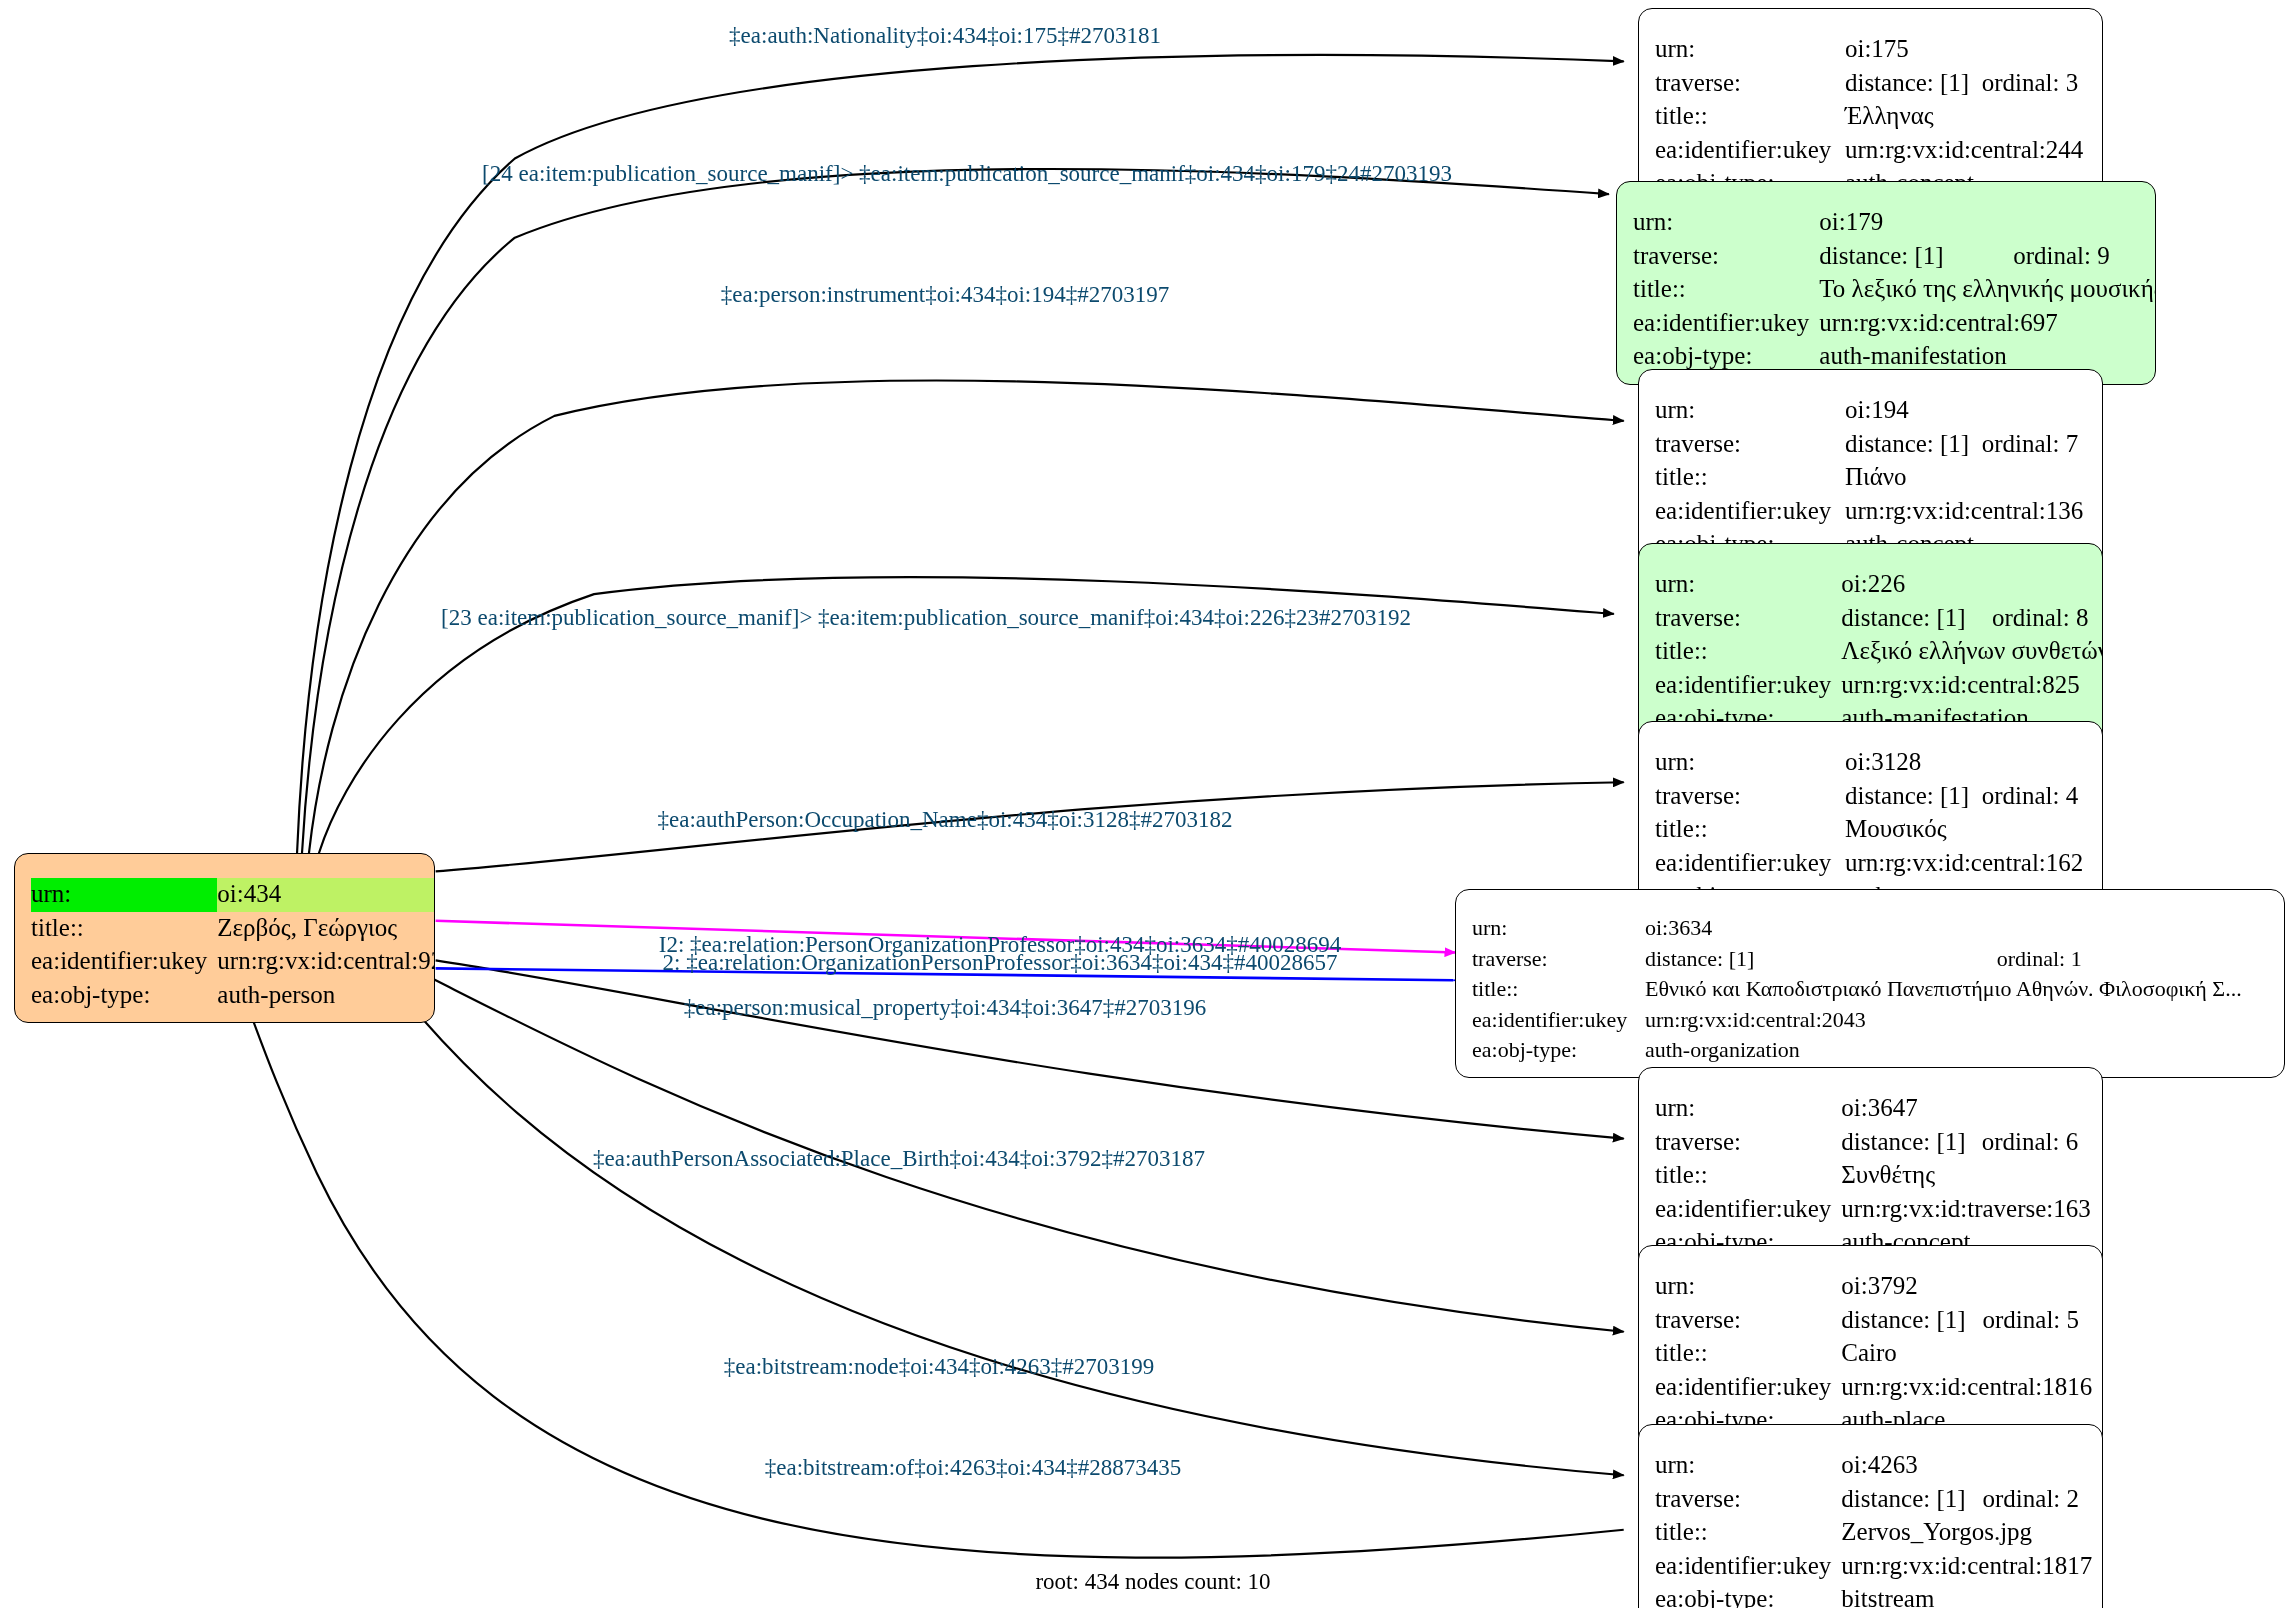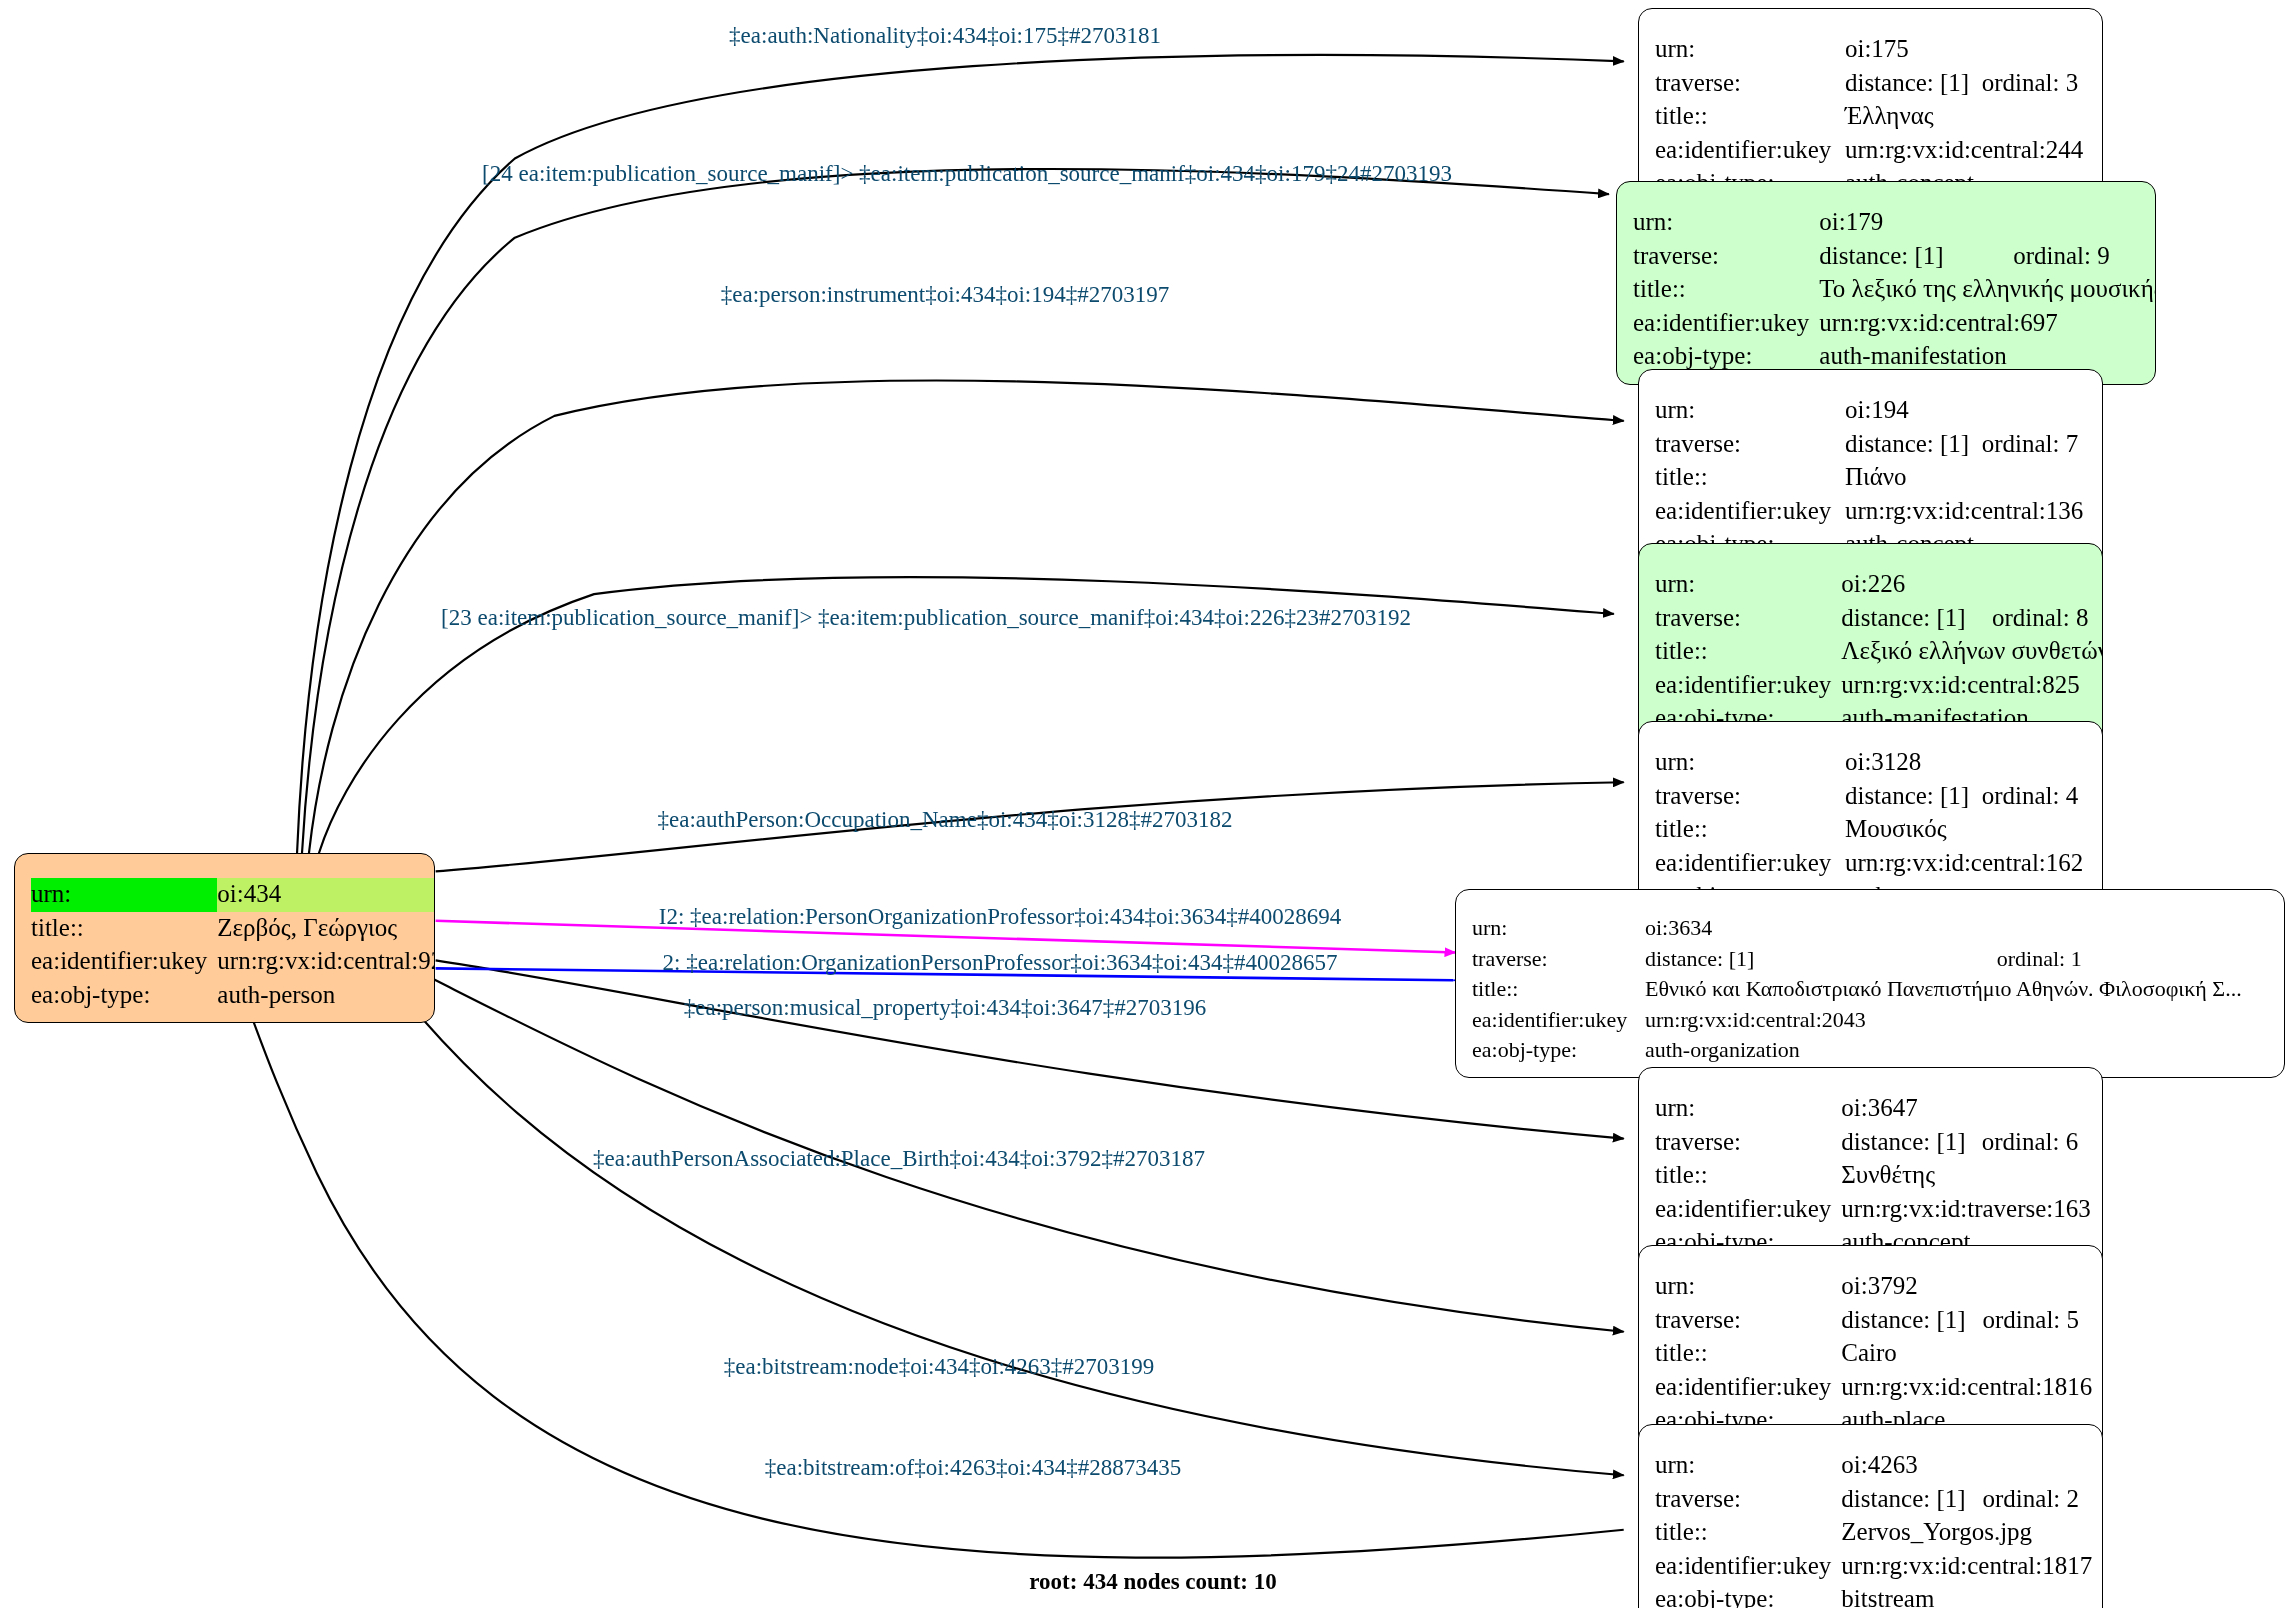--- a/index.html
+++ b/index.html
@@ -64,21 +64,20 @@
     line-height: 1.1;
     white-space: nowrap;
     color: #0c4a6e;
   }
   .edge-label.centered { transform: translateX(-50%); }
   .footer-label {
     position: absolute;
     font-size: 23px;
     white-space: nowrap;
     transform: translateX(-50%);
-    font-weight: bold;
   }
 </style>
 </head>
 <body>
 
 <div id="canvas">
 
   <svg id="edge-layer" viewBox="0 0 2315 1625">
     <defs>
       <marker id="ah-black" markerWidth="12" markerHeight="10" refX="11" refY="5" orient="auto" markerUnits="userSpaceOnUse">
@@ -386,21 +385,21 @@
   <div class="edge-label centered" style="left:945px; top:23px;">‡ea:auth:Nationality‡oi:434‡oi:175‡#2703181</div>
 
   <div class="edge-label centered" style="left:967px; top:161px;">[24 ea:item:publication_source_manif]&gt; ‡ea:item:publication_source_manif‡oi:434‡oi:179‡24#2703193</div>
 
   <div class="edge-label centered" style="left:945px; top:282px;">‡ea:person:instrument‡oi:434‡oi:194‡#2703197</div>
 
   <div class="edge-label centered" style="left:926px; top:605px;">[23 ea:item:publication_source_manif]&gt; ‡ea:item:publication_source_manif‡oi:434‡oi:226‡23#2703192</div>
 
   <div class="edge-label centered" style="left:945px; top:807px;">‡ea:authPerson:Occupation_Name‡oi:434‡oi:3128‡#2703182</div>
 
-  <div class="edge-label centered" style="left:1000px; top:904px;text-align:center;">I2: ‡ea:relation:PersonOrganizationProfessor‡oi:434‡oi:3634‡#40028694</div>
+  <div class="edge-label centered" style="left:1000px; top:932px;text-align:center;">I2: ‡ea:relation:PersonOrganizationProfessor‡oi:434‡oi:3634‡#40028694</div>
 
   <div class="edge-label centered" style="left:1000px; top:950px;">2: ‡ea:relation:OrganizationPersonProfessor‡oi:3634‡oi:434‡#40028657</div>
 
   <div class="edge-label centered" style="left:945px; top:995px;">‡ea:person:musical_property‡oi:434‡oi:3647‡#2703196</div>
 
   <div class="edge-label centered" style="left:899px; top:1146px;">‡ea:authPersonAssociated:Place_Birth‡oi:434‡oi:3792‡#2703187</div>
 
   <div class="edge-label centered" style="left:939px; top:1354px;">‡ea:bitstream:node‡oi:434‡oi:4263‡#2703199</div>
 
   <div class="edge-label centered" style="left:941px; top:1455px;margin-left:32px;">‡ea:bitstream:of‡oi:4263‡oi:434‡#28873435</div>

